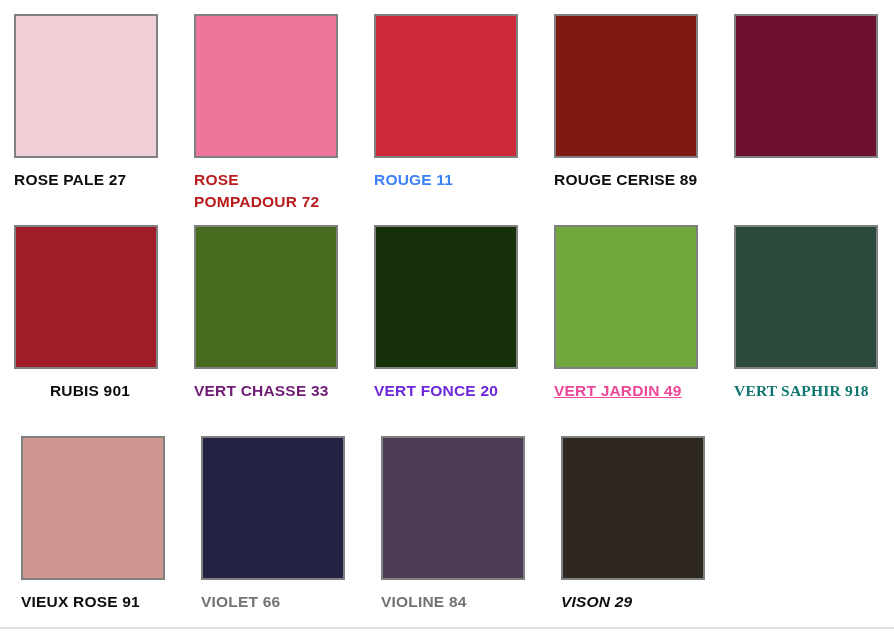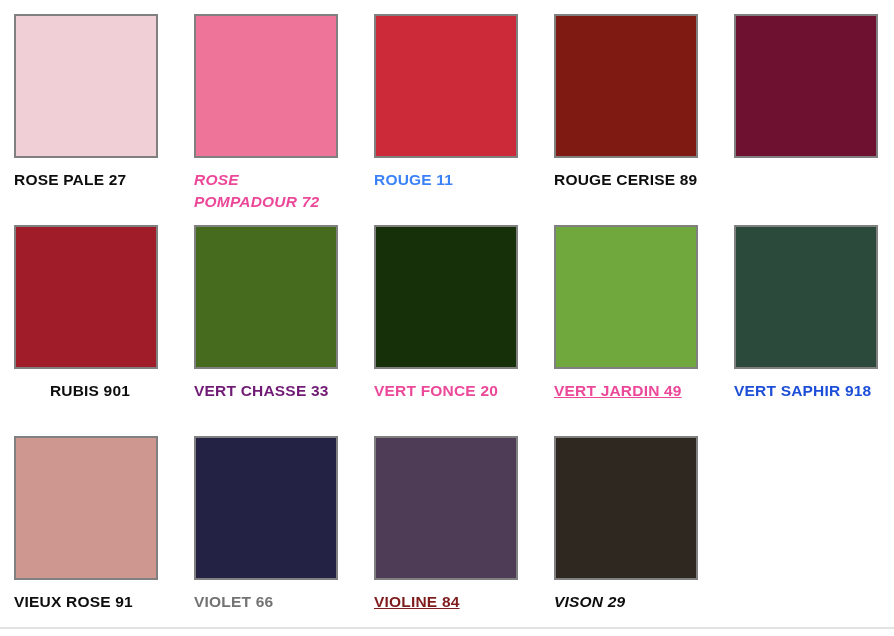--- a/index.html
+++ b/index.html
@@ -32,21 +32,21 @@
 
   .swatch-row {
     position: relative;
     display: flex;
     flex-direction: row;
     align-items: flex-start;
     height: 211px;
   }
 
   .swatch-row.row-2 { height: 211px; }
-  .swatch-row.row-3 { height: 206px; }
+  .swatch-row.row-3 { height: 206px; padding-left: 7px; }
 
   .swatch-cell {
     position: relative;
     width: 180px;
     flex: 0 0 180px;
     box-sizing: border-box;
     padding-left: 14px;
     padding-top: 14px;
   }
 
@@ -95,21 +95,21 @@
 
     <div class="swatch-row row-1">
 
       <div class="swatch-cell">
         <div class="swatch-chip" style="background-color: rgb(240, 208, 214); border-color: rgb(128, 128, 128);"></div>
         <span class="swatch-label" style="color: rgb(13, 13, 13);">ROSE PALE 27</span>
       </div>
 
       <div class="swatch-cell">
         <div class="swatch-chip" style="background-color: rgb(238, 116, 153); border-color: rgb(128, 128, 128);"></div>
-        <span class="swatch-label" style="color: #ec4899; font-style: italic;">ROSE POMPADOUR 72</span>
+        <span class="swatch-label" style="color: #b91c1c;">ROSE POMPADOUR 72</span>
       </div>
 
       <div class="swatch-cell">
         <div class="swatch-chip" style="background-color: rgb(204, 42, 56); border-color: rgb(128, 128, 128);"></div>
         <span class="swatch-label" style="color: #3b82f6;">ROUGE 11</span>
       </div>
 
       <div class="swatch-cell">
         <div class="swatch-chip" style="background-color: rgb(126, 26, 18); border-color: rgb(128, 128, 128);"></div>
         <span class="swatch-label" style="color: rgb(13, 13, 13);">ROUGE CERISE 89</span>
@@ -128,50 +128,50 @@
         <span class="swatch-label" style="color: rgb(13, 13, 13); text-align: center;">RUBIS 901</span>
       </div>
 
       <div class="swatch-cell">
         <div class="swatch-chip" style="background-color: rgb(70, 107, 30); border-color: rgb(128, 128, 128);"></div>
         <span class="swatch-label" style="color: #701a75;">VERT CHASSE 33</span>
       </div>
 
       <div class="swatch-cell">
         <div class="swatch-chip" style="background-color: rgb(22, 48, 10); border-color: rgb(128, 128, 128);"></div>
-        <span class="swatch-label" style="color: #ec4899;">VERT FONCE 20</span>
+        <span class="swatch-label" style="color: #6d28d9;">VERT FONCE 20</span>
       </div>
 
       <div class="swatch-cell">
         <div class="swatch-chip" style="background-color: rgb(113, 168, 62); border-color: rgb(128, 128, 128);"></div>
         <span class="swatch-label" style="color: #ec4899; text-decoration: underline;">VERT JARDIN 49</span>
       </div>
 
       <div class="swatch-cell">
         <div class="swatch-chip" style="background-color: rgb(44, 74, 59); border-color: rgb(128, 128, 128);"></div>
-        <span class="swatch-label" style="color: #1d4ed8;">VERT SAPHIR 918</span>
+        <span class="swatch-label" style="color: #0f766e; font-family: Liberation Serif, serif;">VERT SAPHIR 918</span>
       </div>
 
     </div>
 
     <div class="swatch-row row-3">
 
       <div class="swatch-cell">
         <div class="swatch-chip" style="background-color: rgb(206, 151, 144); border-color: rgb(128, 128, 128);"></div>
         <span class="swatch-label" style="color: rgb(13, 13, 13);">VIEUX ROSE 91</span>
       </div>
 
       <div class="swatch-cell">
         <div class="swatch-chip" style="background-color: rgb(35, 34, 68); border-color: rgb(128, 128, 128);"></div>
         <span class="swatch-label" style="color: #737373;">VIOLET 66</span>
       </div>
 
       <div class="swatch-cell">
         <div class="swatch-chip" style="background-color: rgb(78, 60, 86); border-color: rgb(128, 128, 128);"></div>
-        <span class="swatch-label" style="color: #7f1d1d; text-decoration: underline;">VIOLINE 84</span>
+        <span class="swatch-label" style="color: #737373;">VIOLINE 84</span>
       </div>
 
       <div class="swatch-cell">
         <div class="swatch-chip" style="background-color: rgb(47, 40, 32); border-color: rgb(128, 128, 128);"></div>
         <span class="swatch-label" style="color: rgb(13, 13, 13); font-style: italic;">VISON 29</span>
       </div>
 
       <div class="swatch-cell empty-cell"></div>
 
     </div>

